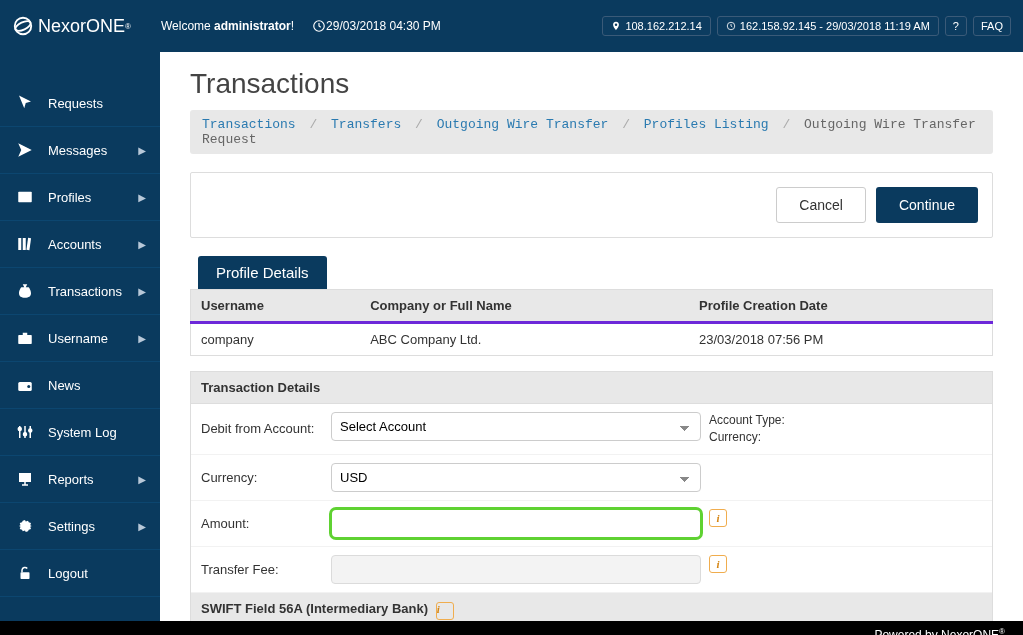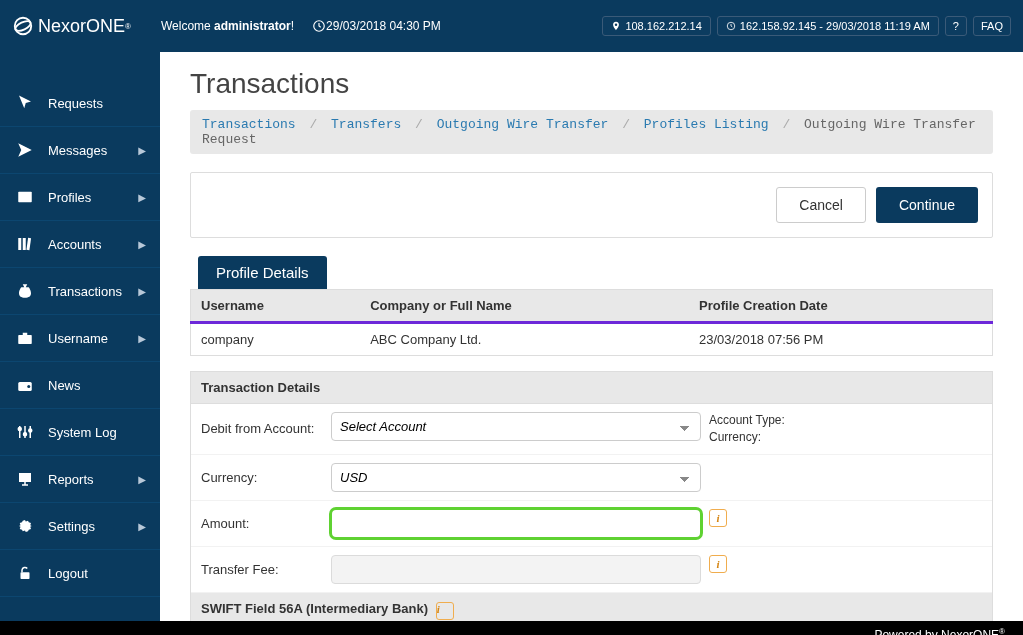--- a/index.html
+++ b/index.html
@@ -45,21 +45,21 @@
   .tbl td { padding: 8px 10px; }
   
   .form-panel { border: 1px solid #ddd; margin-top: 0; }
   .section-head { background: #e8e8e8; padding: 8px 10px; font-weight: bold; font-size: 13px; border-bottom: 1px solid #ddd; }
   .section-head .info-icon-inline { display: inline-block; margin-left: 4px; }
   .form-row { display: flex; align-items: center; padding: 8px 10px; gap: 10px; border-bottom: 1px solid #f2f2f2; }
   .form-row:last-child { border-bottom: none; }
   .form-label { width: 120px; font-size: 13px; }
   .form-control-wrap { flex: 1; display: flex; align-items: flex-start; gap: 8px; }
   select, input[type=text] { width: 370px; padding: 6px 8px; border: 1px solid #ccc; border-radius: 4px; font-size: 13px; background: #fff; }
-  select { appearance: none; background-image: linear-gradient(45deg, transparent 50%, #888 50%), linear-gradient(135deg, #888 50%, transparent 50%); background-position: calc(100% - 15px) 13px, calc(100% - 10px) 13px; background-size: 5px 5px; background-repeat: no-repeat; padding-right: 26px; font-style: italic;}
+  select { appearance: none; background-image: linear-gradient(45deg, transparent 50%, #888 50%), linear-gradient(135deg, #888 50%, transparent 50%); background-position: calc(100% - 15px) 13px, calc(100% - 10px) 13px; background-size: 5px 5px; background-repeat: no-repeat; padding-right: 26px;}
   .side-col { width: 110px; font-size: 12px; line-height: 1.4; }
   .info-badge { display: inline-flex; align-items: center; justify-content: center; width: 18px; height: 18px; border: 1px solid #f0ad4e; border-radius: 3px; color: #d58512; font-weight: bold; font-size: 11px; font-style: italic; font-family: Georgia, serif; }
   .amount-highlight { outline: 3px solid #5fd232; width: 200px; }
   input.disabled, select.disabled { background: #eee; }
   
   
   .footer { background: #000000; color: #fff; text-align: right; padding: 6px 18px; font-size: 12px; height: 28px; }
   .footer sup { font-size: 8px; }
 </style>
 </head>

